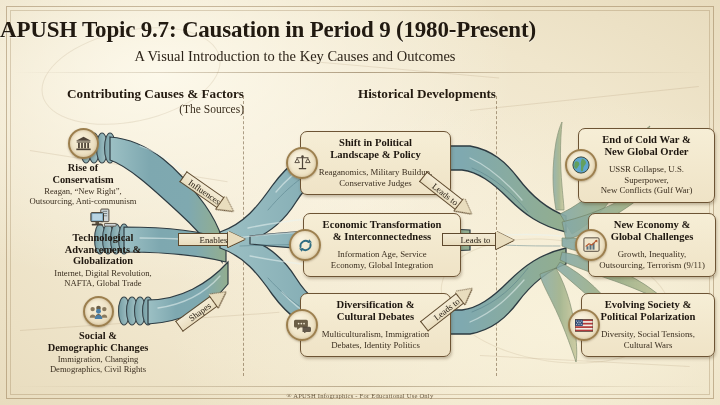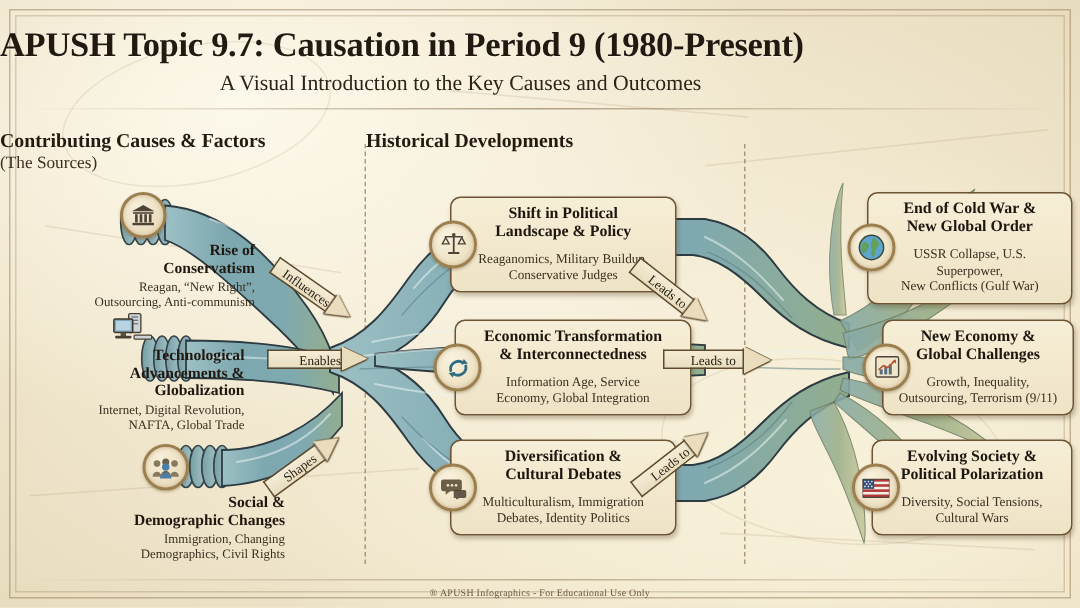--- a/index.html
+++ b/index.html
@@ -24,36 +24,36 @@
   
   .frame-outer{position:absolute;left:6px;top:6px;right:6px;bottom:6px;
     border:1px solid rgba(140,110,70,.45);pointer-events:none;}
   .frame-inner{position:absolute;left:10px;top:10px;right:10px;bottom:10px;
     border:1px solid rgba(140,110,70,.28);pointer-events:none;}
 
   
   .title{position:absolute;left:0;top:17px;width:720px;
     font-size:23px;font-weight:bold;color:#221a10;letter-spacing:-.2px;
     text-shadow:0 1px 0 rgba(255,255,255,.5);}
-  .subtitle{position:absolute;left:16px;top:48px;width:582px;text-align:center;
+  .subtitle{position:absolute;left:4px;top:48px;width:582px;text-align:center;
     font-size:14.5px;color:#2c2318;}
   .headrule{position:absolute;left:14px;width:692px;height:1px;
     background:linear-gradient(to right,rgba(140,110,70,0),rgba(120,95,60,.55),rgba(140,110,70,0));}
 
   
-  .colhead{position:absolute;text-align:left;}
+  .colhead{position:absolute;text-align:right;}
   .colhead .h{font-size:13.2px;font-weight:bold;color:#231a10;white-space:nowrap;}
   .colhead .s{font-size:11.5px;color:#3a2e1e;margin-top:1px;white-space:nowrap;}
 
   
   .divider{position:absolute;top:96px;height:280px;width:0;
     border-left:1.4px dashed rgba(110,85,55,.55);}
 
   
-  .source{position:absolute;text-align:right;margin-left:12px;}
+  .source{position:absolute;text-align:center;}
   .source .name{font-size:10.4px;font-weight:bold;color:#201810;line-height:1.12;}
   .source .det{font-size:8.6px;color:#3b2f20;line-height:1.18;margin-top:1px;}
   .medal{width:27px;height:27px;border-radius:50%;
     background:radial-gradient(circle at 35% 30%,#f7efd9,#e6d7b4);
     border:2px solid #9c7f4e;box-shadow:0 1px 2px rgba(90,65,35,.35), inset 0 0 3px rgba(160,130,85,.5);
     display:flex;align-items:center;justify-content:center;margin:0 auto 3px;}
   .medal svg{display:block;}
   .plainicon{width:30px;height:24px;margin:0 auto 2px;display:flex;align-items:center;justify-content:center;}
 
   
@@ -234,21 +234,21 @@
     <div class="name">
       <span>Rise of</span><br>
       <span>Conservatism</span>
     </div>
     <div class="det">
       <span>Reagan, “New Right”,</span><br>
       <span>Outsourcing, Anti-communism</span>
     </div>
   </div>
 
-  <div class="source" style="left:1px;top:206px;width:150px;">
+  <div class="source" style="left:12px;top:206px;width:150px;padding-left:16px;">
     <div class="plainicon">
       <svg width="27" height="21" viewBox="0 0 30 23">
         <rect x="12" y="1" width="9" height="14" rx="1" fill="#cfd6d8" stroke="#4a4034" stroke-width="1"></rect>
         <rect x="14" y="3" width="5" height="1" fill="#6f7b80"></rect>
         <rect x="14" y="5.5" width="5" height="1" fill="#6f7b80"></rect>
         <rect x="14" y="8" width="5" height="1" fill="#6f7b80"></rect>
         <rect x="1" y="5" width="14" height="10" rx="1" fill="#7fa8c0" stroke="#3e3629" stroke-width="1.1"></rect>
         <rect x="2.6" y="6.5" width="10.8" height="7" fill="#b8d4e2"></rect>
         <rect x="6" y="15" width="4" height="2.6" fill="#5a5040"></rect>
         <rect x="2" y="17.4" width="12" height="2" rx=".6" fill="#4a4034"></rect>

